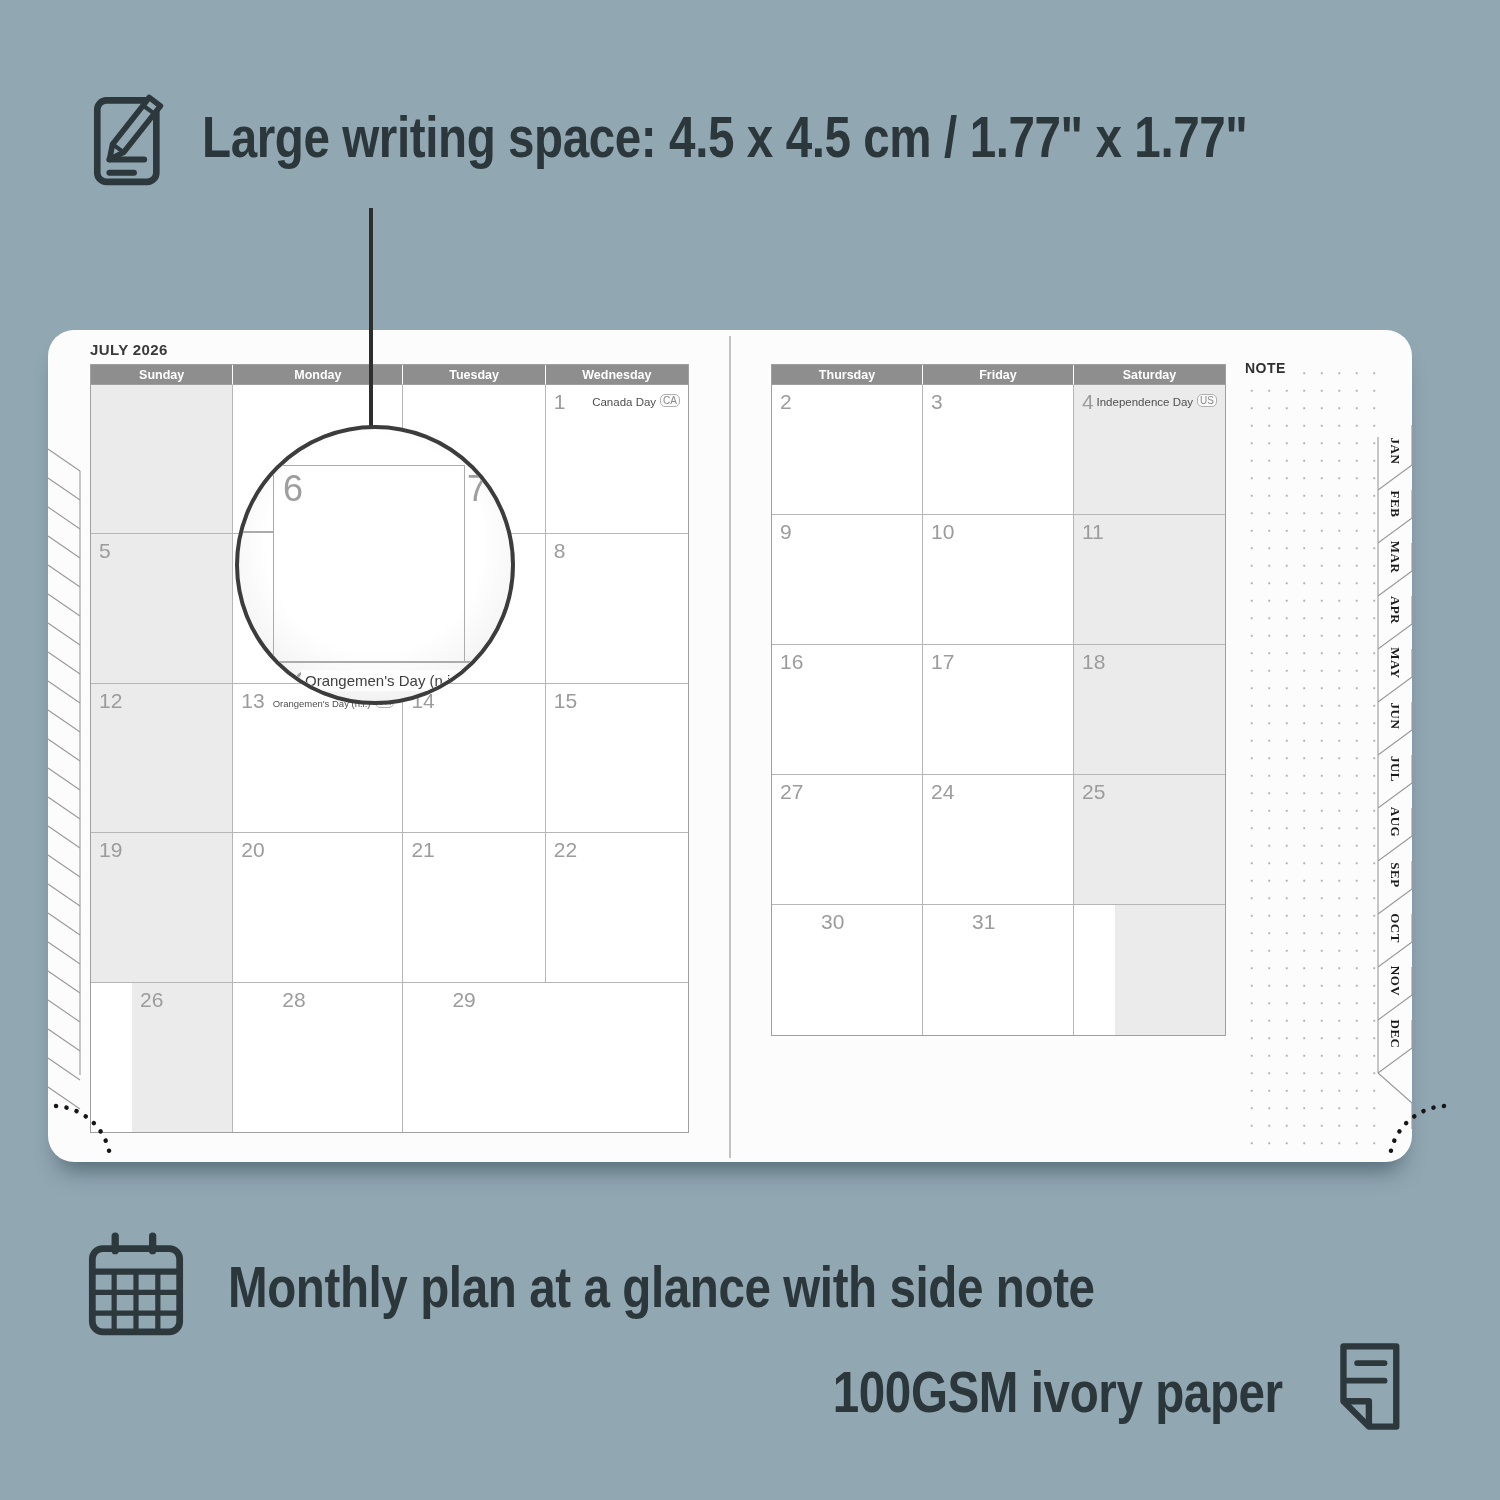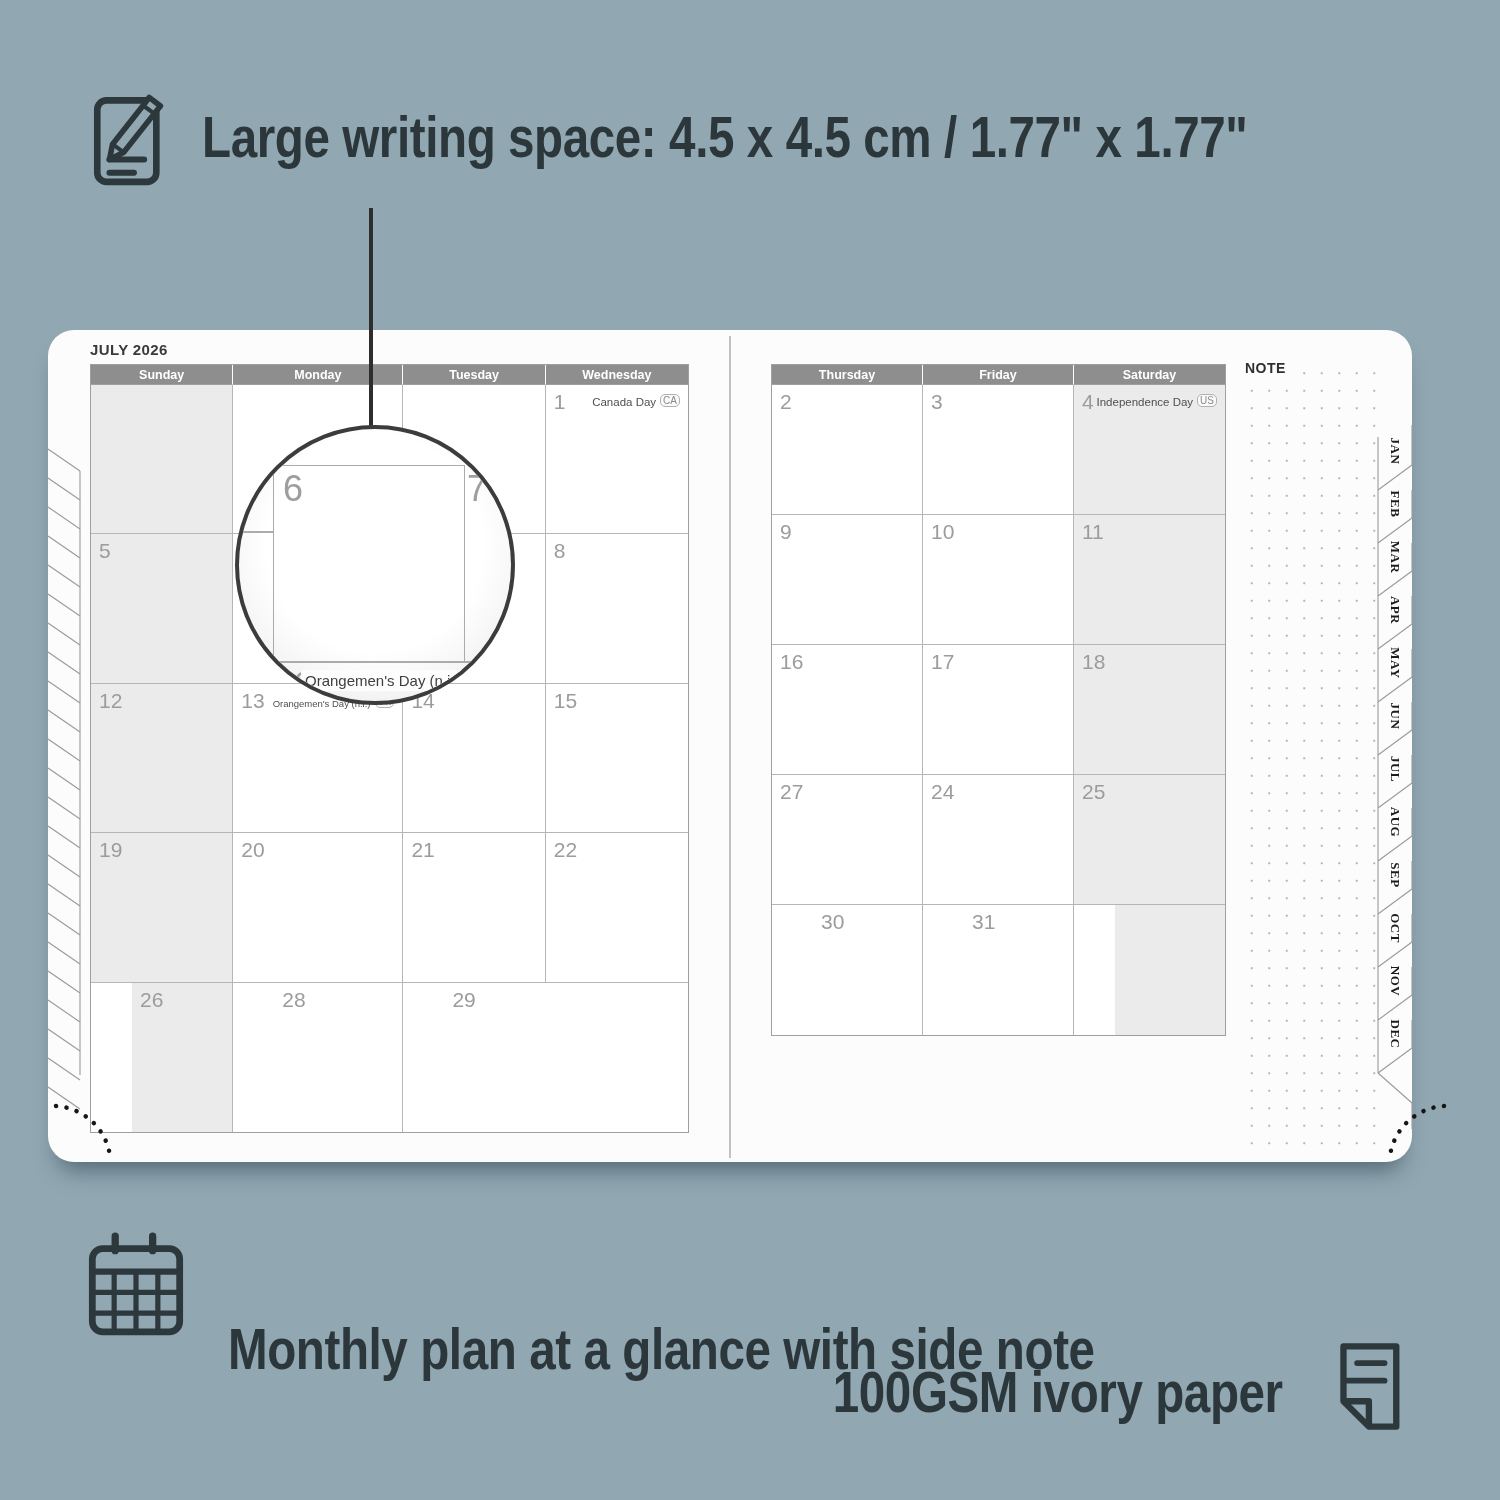--- a/index.html
+++ b/index.html
@@ -12,21 +12,21 @@
   #stage{position:absolute;left:0;top:0;width:1500px;height:1500px;}
 
   
   .feature-text{
     position:absolute;color:#2c373b;font-weight:bold;font-size:58px;
     letter-spacing:-0.5px;white-space:nowrap;line-height:1;
   }
   .condensed{display:inline-block;transform:scaleX(.82);transform-origin:0 50%;}
   .condensed-r{display:inline-block;transform:scaleX(.82);transform-origin:100% 50%;}
   #feature-writing{left:202px;top:108px;}
-  #feature-monthly{left:228px;top:1320px;}
+  #feature-monthly{left:228px;top:1258px;}
   #feature-paper{right:217px;top:1363px;text-align:right;}
 
   .feature-icon{position:absolute;}
   #icon-notepad{left:86px;top:78px;width:104px;height:112px;}
   #icon-calendar{left:84px;top:1232px;width:104px;height:104px;}
   #icon-paper{left:1320px;top:1336px;width:88px;height:104px;}
 
   
   #connector{position:absolute;left:369px;top:208px;width:4px;height:224px;background:#2e2e2e;z-index:4;}
   #magnifier{

